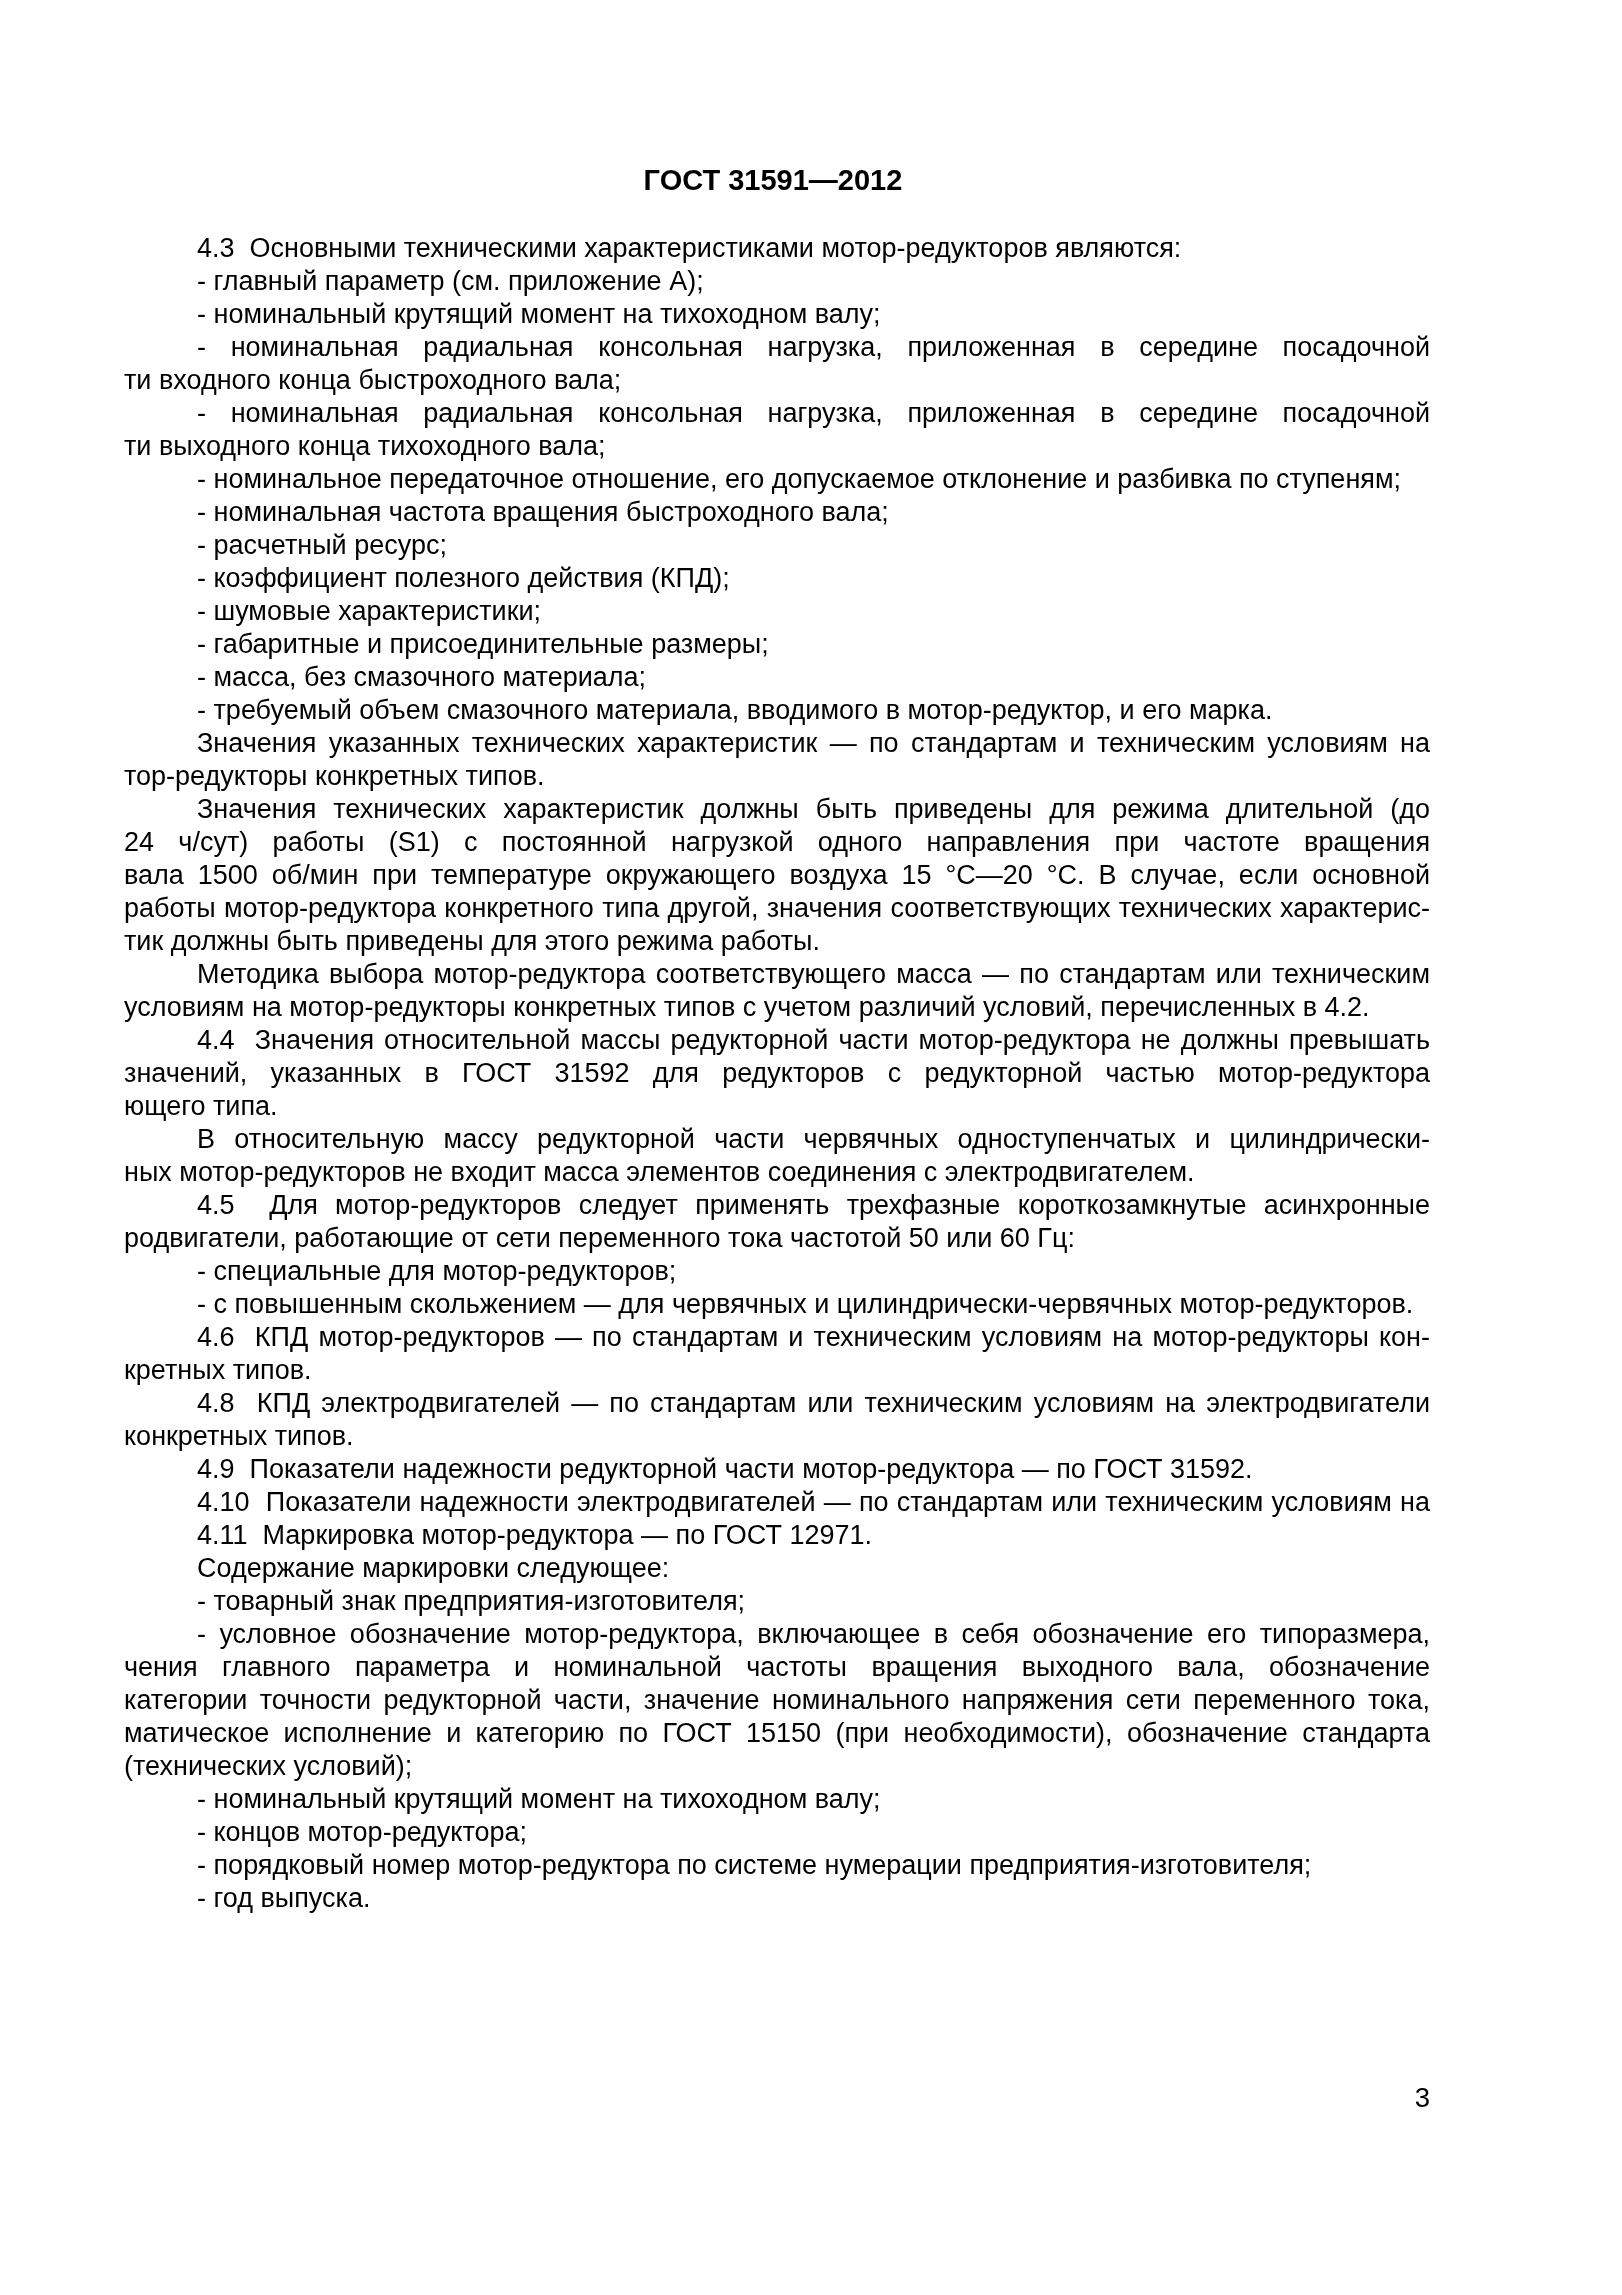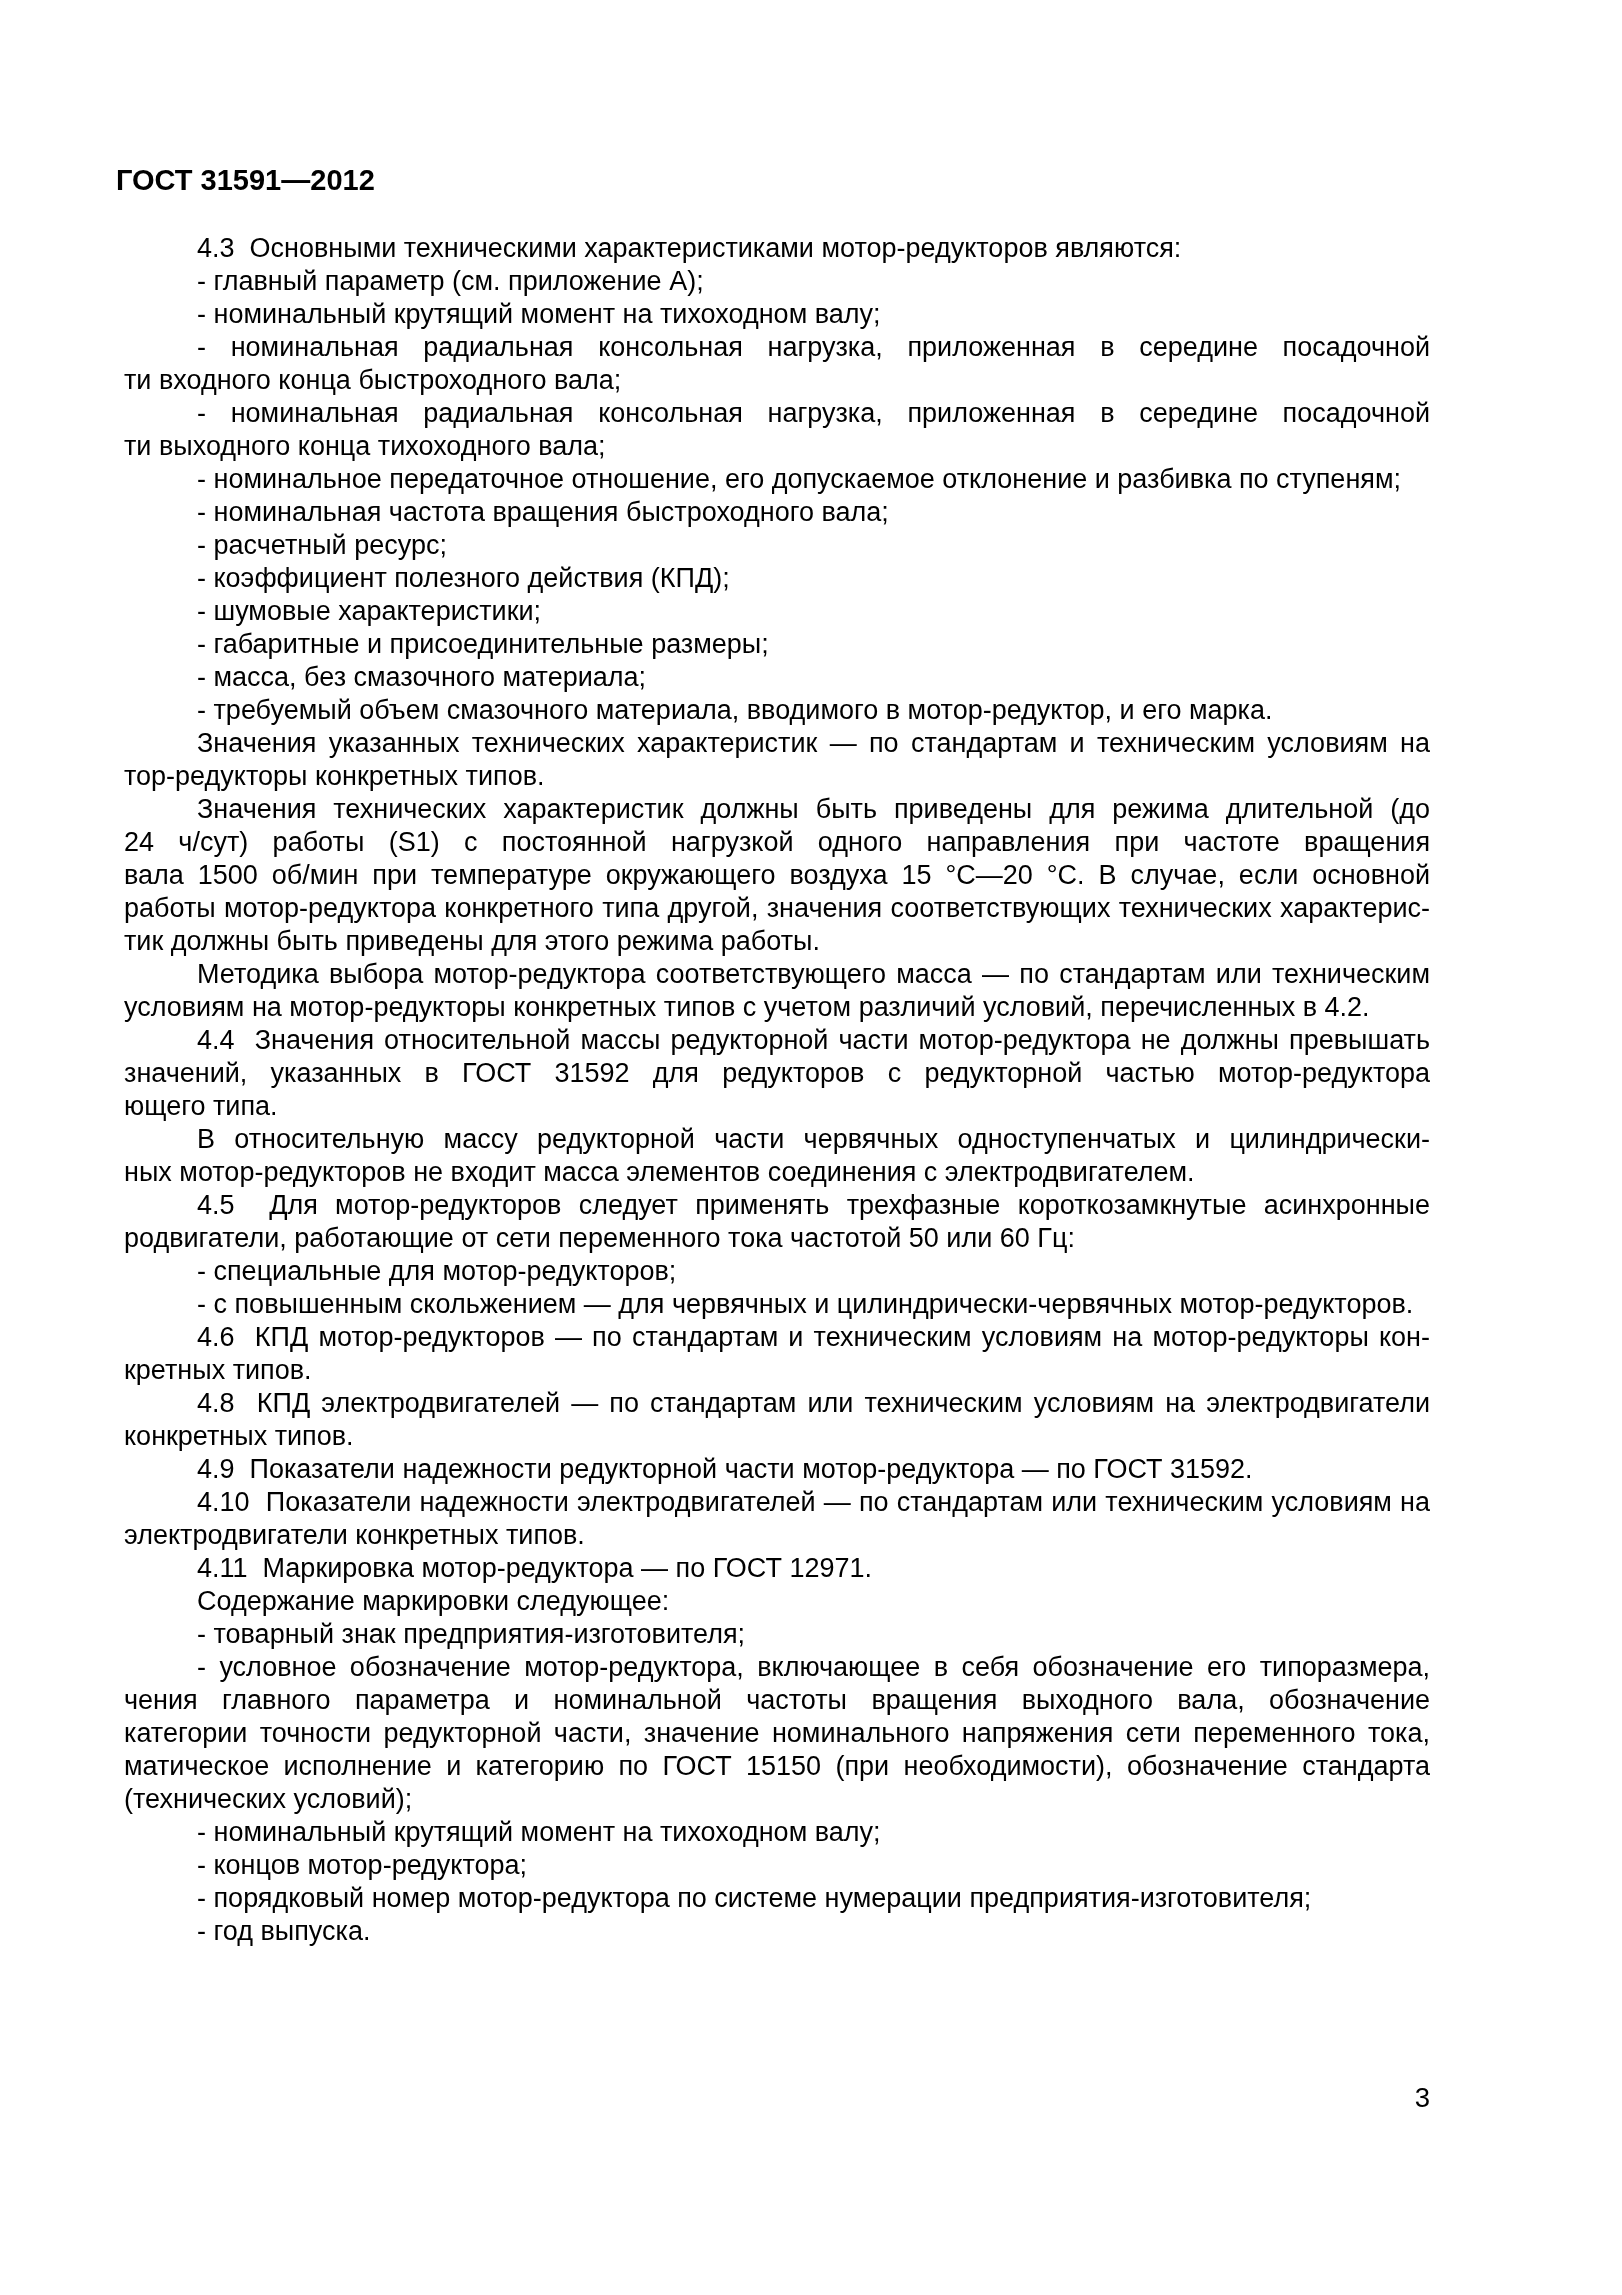--- a/index.html
+++ b/index.html
@@ -10,21 +10,21 @@
     background: #ffffff;
     color: #000000;
     font-family: "Liberation Sans", "DejaVu Sans", sans-serif;
     overflow: hidden;
   }
   .doc-header {
     position: absolute;
     top: 165px;
     left: 116px;
     width: 1314px;
-    text-align: left;
+    text-align: center;
     font-size: 29px;
     font-weight: bold;
     line-height: 1.1;
     white-space: nowrap;
   }
   .doc-body {
     position: absolute;
     top: 232px;
     left: 116px;
     width: 1314px;
@@ -94,21 +94,20 @@
       <div class="text-line f j">4.5&nbsp; Для мотор-редукторов следует применять трехфазные короткозамкнутые асинхронные элект-</div>
       <div class="text-line">родвигатели, работающие от сети переменного тока частотой 50 или 60 Гц:</div>
       <div class="text-line f">- специальные для мотор-редукторов;</div>
       <div class="text-line f">- с повышенным скольжением — для червячных и цилиндрически-червячных мотор-редукторов.</div>
       <div class="text-line f j">4.6&nbsp; КПД мотор-редукторов — по стандартам и техническим условиям на мотор-редукторы кон-</div>
       <div class="text-line">кретных типов.</div>
       <div class="text-line f j">4.8&nbsp; КПД электродвигателей — по стандартам или техническим условиям на электродвигатели</div>
       <div class="text-line">конкретных типов.</div>
       <div class="text-line f">4.9&nbsp; Показатели надежности редукторной части мотор-редуктора — по ГОСТ 31592.</div>
       <div class="text-line f j">4.10&nbsp; Показатели надежности электродвигателей — по стандартам или техническим условиям на</div>
-      <div class="text-line">электродвигатели конкретных типов.</div>
       <div class="text-line f">4.11&nbsp; Маркировка мотор-редуктора — по ГОСТ 12971.</div>
       <div class="text-line f">Содержание маркировки следующее:</div>
       <div class="text-line f">- товарный знак предприятия-изготовителя;</div>
       <div class="text-line f j">- условное обозначение мотор-редуктора, включающее в себя обозначение его типоразмера, зна-</div>
       <div class="text-line j">чения главного параметра и номинальной частоты вращения выходного вала, обозначение конструктив-</div>
       <div class="text-line j">категории точности редукторной части, значение номинального напряжения сети переменного тока, кли-</div>
       <div class="text-line j">матическое исполнение и категорию по ГОСТ 15150 (при необходимости), обозначение стандарта</div>
       <div class="text-line">(технических условий);</div>
       <div class="text-line f">- номинальный крутящий момент на тихоходном валу;</div>
       <div class="text-line f">- концов мотор-редуктора;</div>

